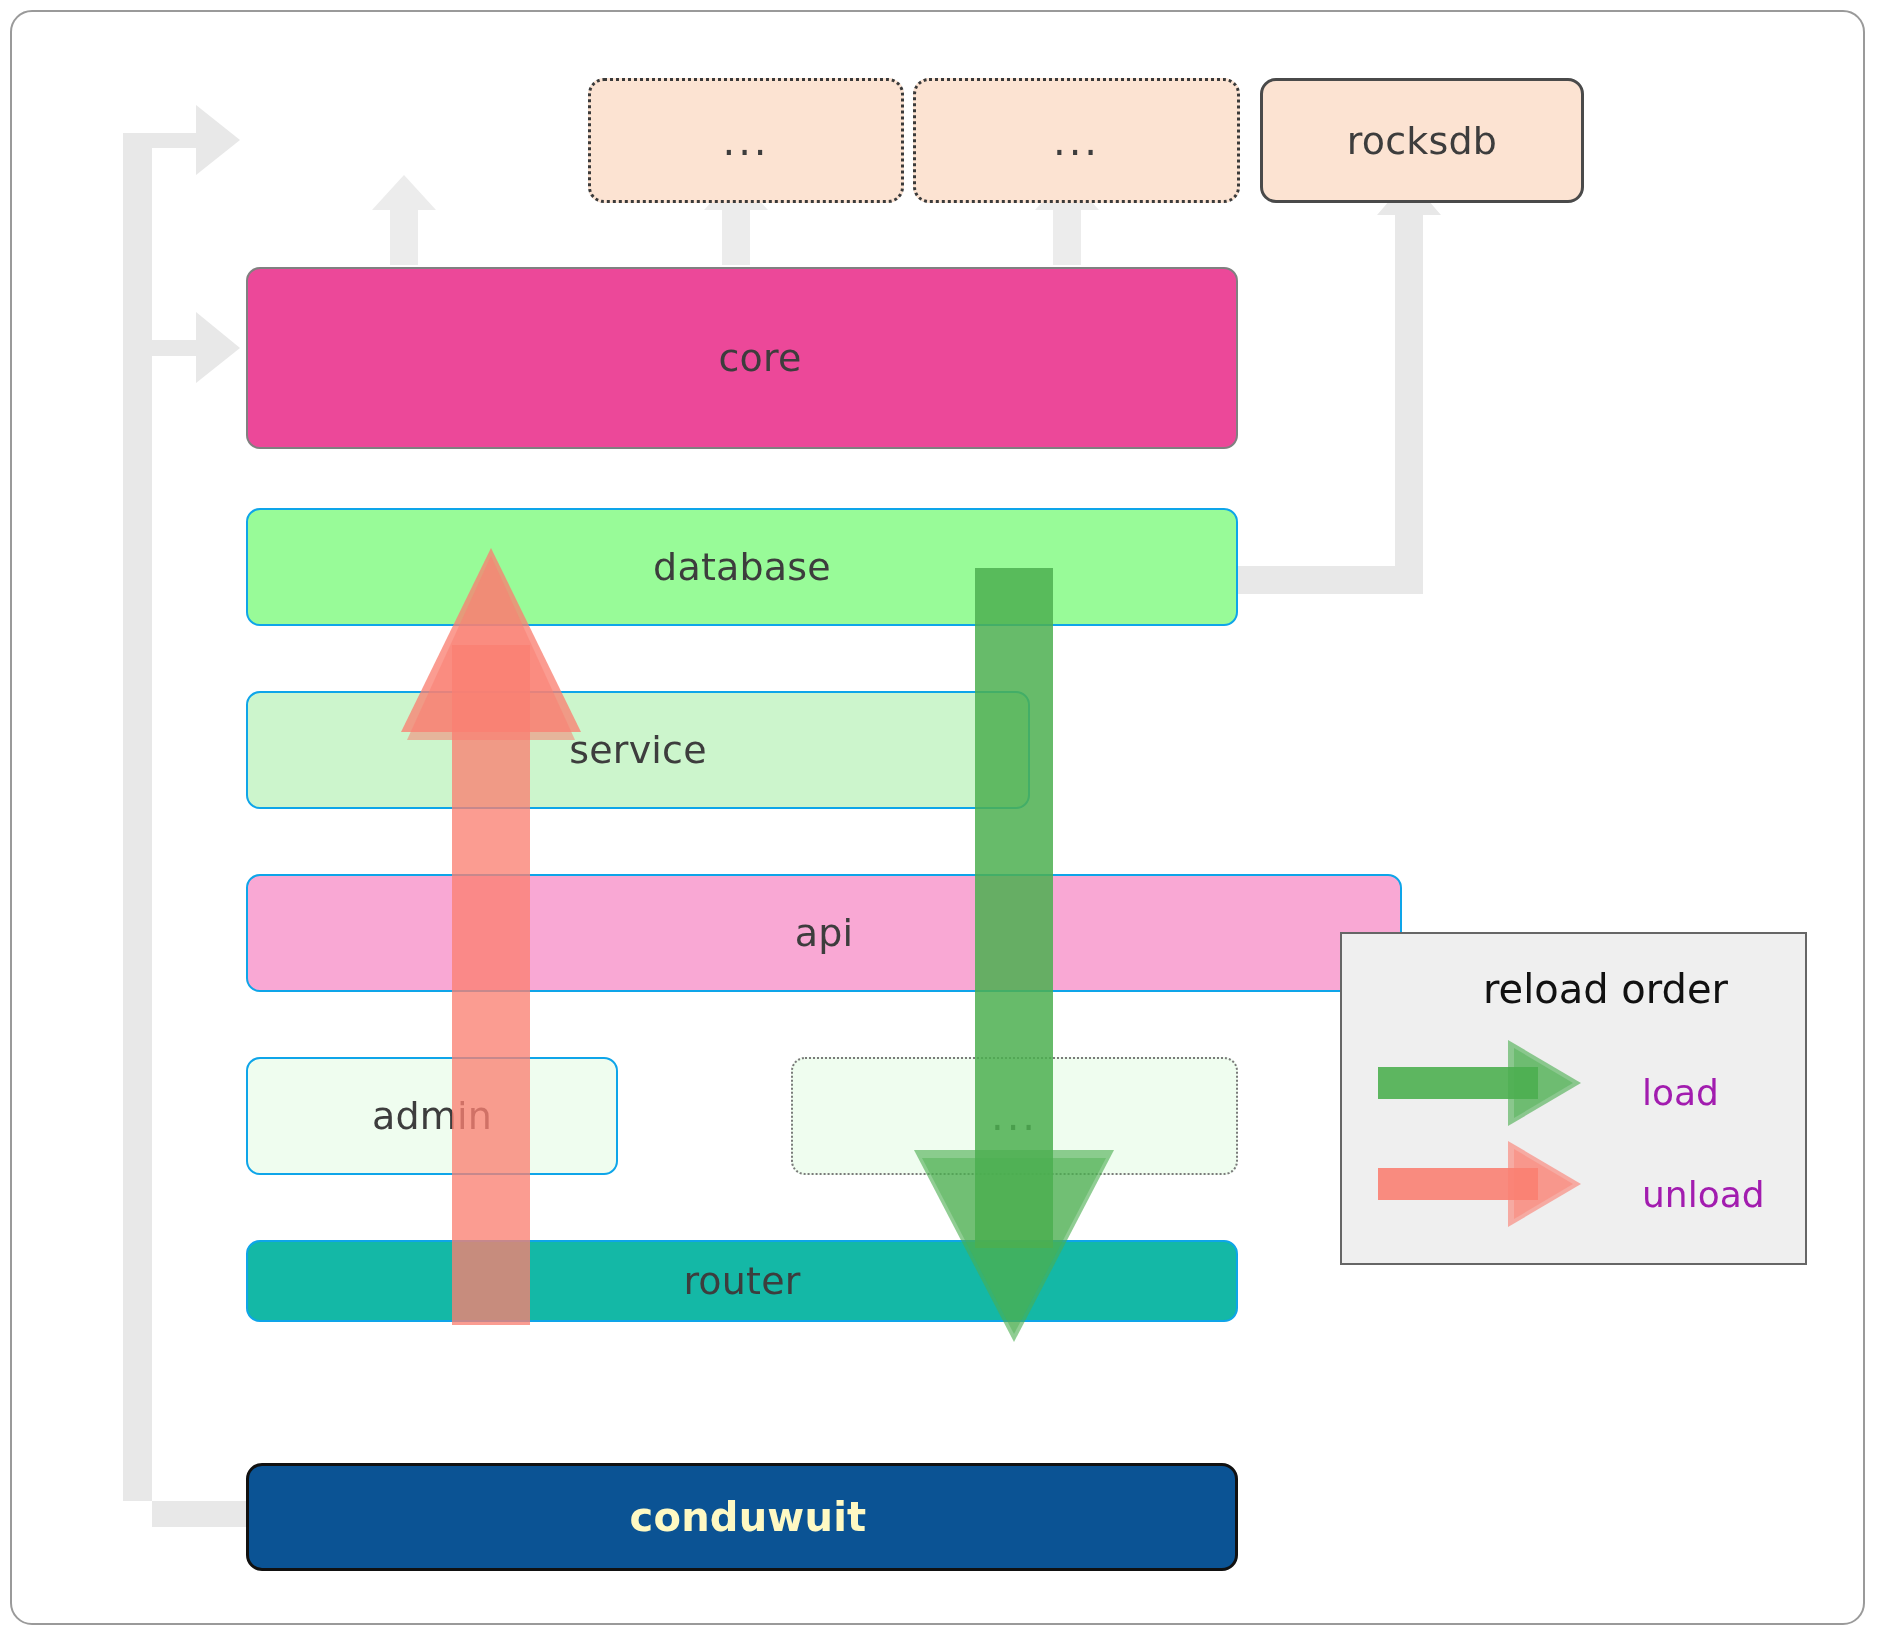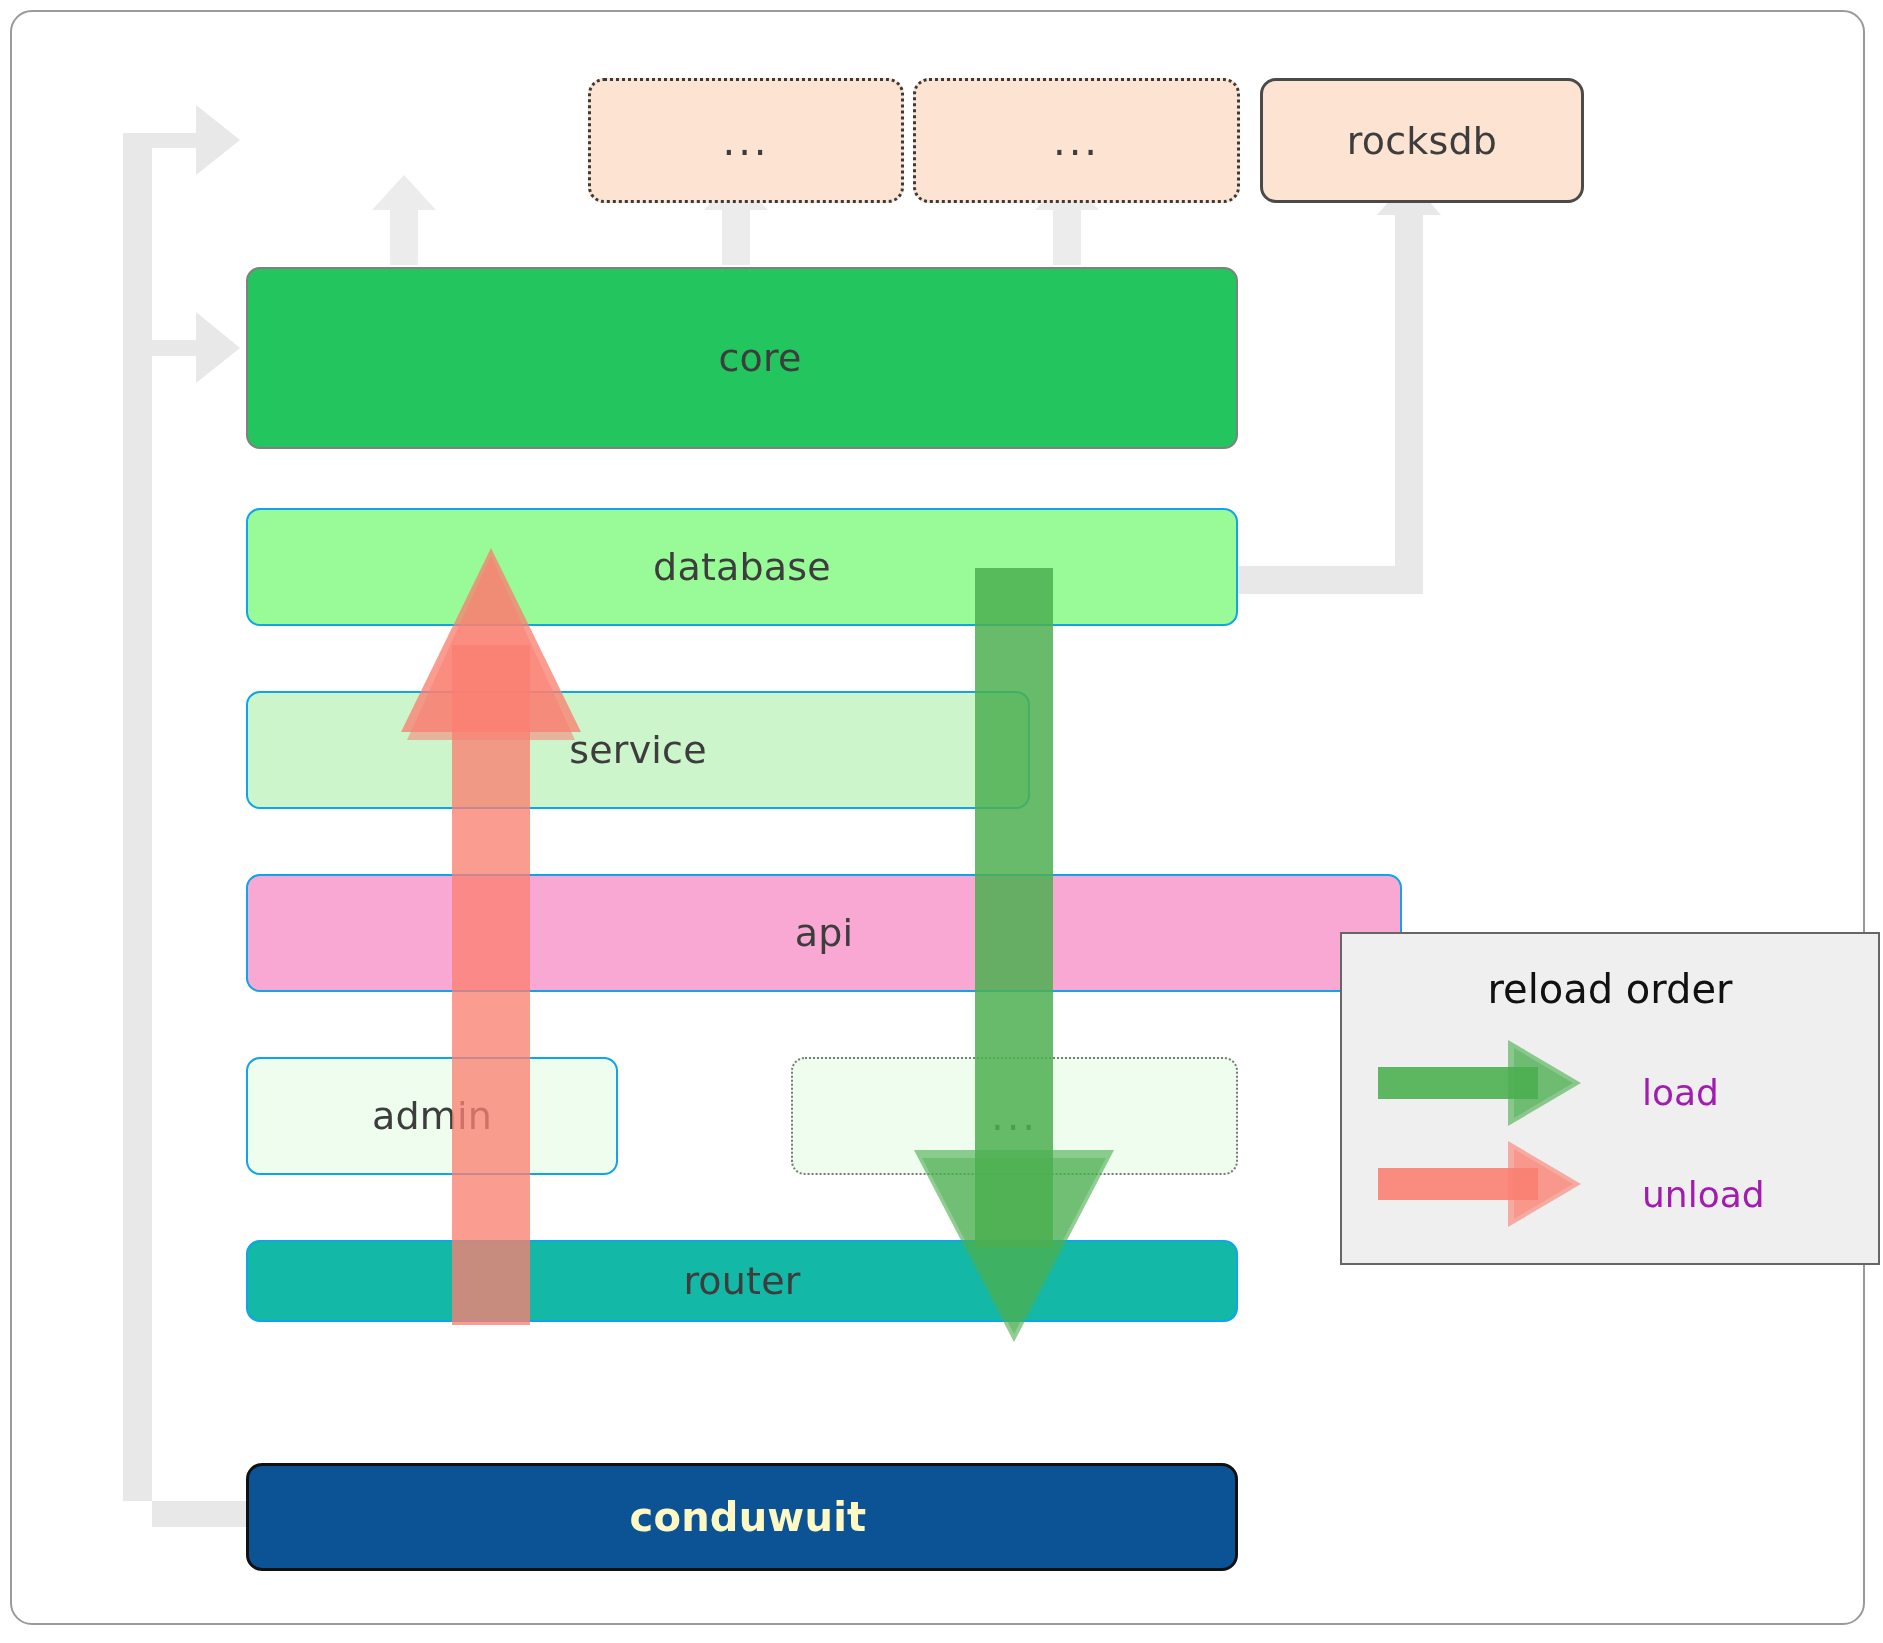--- a/index.html
+++ b/index.html
@@ -53,21 +53,21 @@
   }
   .ellipsis {
     font-size: 40px;
     letter-spacing: 3px;
     line-height: 0.4;
     color: #3d3d3d;
   }
 
   
   .core {
-    background: #22c55e;
+    background: #ec4899;
     border: 2px solid #808080;
     border-radius: 14px;
     padding-left: 36px;
   }
 
   
   .layer {
     border: 2px solid #0ea5e9;
     border-radius: 14px;
   }
@@ -193,21 +193,21 @@
       <polygon points="491,556 575,740 407,740" fill="#fa8072" fill-opacity="0.55"></polygon>
     </g>
 
     <g>
       <rect x="975" y="568" width="78" height="680" fill="#4caf50" fill-opacity="0.85"></rect>
       <polygon points="1014,1342 1114,1150 914,1150" fill="#4caf50" fill-opacity="0.62"></polygon>
       <polygon points="1014,1334 1106,1158 922,1158" fill="#4caf50" fill-opacity="0.45"></polygon>
     </g>
   </svg>
 
-  <div id="legend" style="left:1340px; top:932px; width:540px; height:333px;">
+  <div id="legend" style="left:1340px; top:932px; width:467px; height:333px;padding-left:32px;">
     <div id="legend-title" style="top:32px;">reload order</div>
     <div class="legend-label" style="left:300px; top:138px;">load</div>
     <div class="legend-label" style="left:300px; top:240px;">unload</div>
   </div>
 
   <svg id="legendarrows" class="layerSvg" viewBox="0 0 1883 1643">
 
     <g>
       <rect x="1378" y="1067" width="160" height="32" fill="#4caf50" fill-opacity="0.9"></rect>
       <polygon points="1581,1083 1508,1040 1508,1126" fill="#4caf50" fill-opacity="0.62"></polygon>

